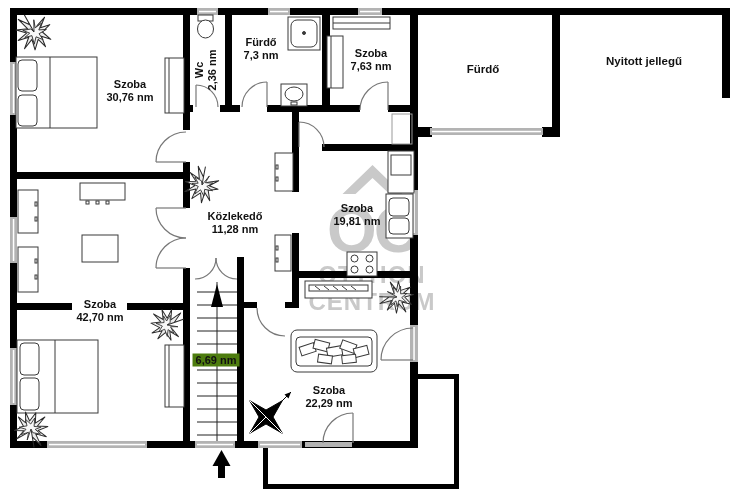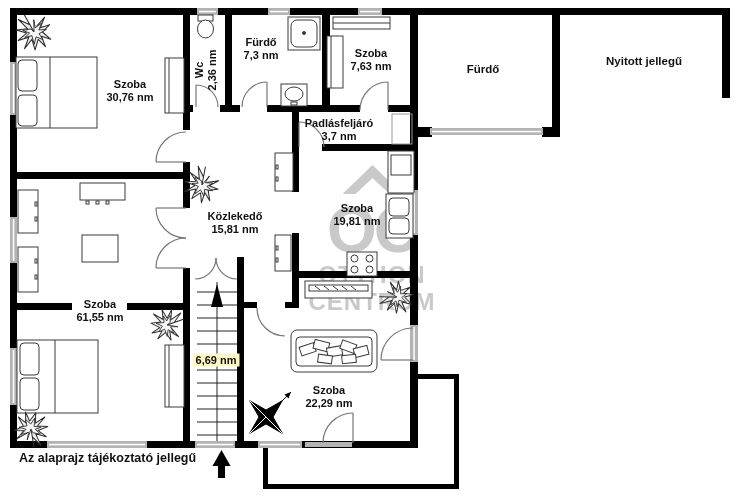--- a/index.html
+++ b/index.html
@@ -5,21 +5,21 @@
   html,body{margin:0;padding:0;background:#fff;}
   #stage{position:relative;width:738px;height:500px;background:#fff;overflow:hidden;
          font-family:"Liberation Sans",sans-serif;}
   #plan-svg{position:absolute;left:0;top:0;z-index:2;}
   .labels{position:absolute;left:0;top:0;width:738px;height:500px;z-index:3;pointer-events:none;}
   .lbl{position:absolute;transform:translate(-50%,-50%);text-align:center;font-weight:bold;
        font-size:11px;line-height:13px;color:#111;white-space:nowrap;}
   .lbl span{display:block;}
   .lbl.rot{transform:translate(-50%,-50%) rotate(-90deg);}
   .lbl.bigger{font-size:11.5px;}
-  .lbl.whitebg{background:#fef9c3;padding:0 3px;}
+  .lbl.whitebg{background:#4d7c0f;padding:0 3px;}
   .disclaimer{position:absolute;left:19px;top:451px;font-weight:bold;font-size:12.5px;color:#111;}
   .watermark{position:absolute;left:372px;top:163px;transform:translateX(-50%);z-index:1;
              text-align:center;color:#c9c9c9;}
   .wm-oc{font-size:64px;font-weight:bold;letter-spacing:-3px;line-height:0.98;}
   .wm-line{font-size:24px;font-weight:bold;letter-spacing:1px;line-height:1.12;}
 </style>
 </head>
 <body>
 
 <div id="stage">
@@ -310,38 +310,33 @@
     <div class="lbl" style="left:371px;top:60px">
       <span>Szoba</span>
         <span>7,63 nm</span>
     </div>
     <div class="lbl bigger" style="left:483px;top:69px">
       <span>Fürdő</span>
     </div>
     <div class="lbl bigger" style="left:644px;top:61px">
       <span>Nyitott jellegű</span>
     </div>
-    <div class="lbl" style="left:339px;top:130px">
-      <span>Padlásfeljáró</span>
-        <span>3,7 nm</span>
-    </div>
     <div class="lbl" style="left:235px;top:223px">
       <span>Közlekedő</span>
-        <span>15,81 nm</span>
+        <span>11,28 nm</span>
     </div>
     <div class="lbl" style="left:357px;top:215px">
       <span>Szoba</span>
         <span>19,81 nm</span>
     </div>
     <div class="lbl" style="left:100px;top:311px">
       <span>Szoba</span>
-        <span>61,55 nm</span>
+        <span>42,70 nm</span>
     </div>
     <div class="lbl whitebg" style="left:216px;top:360px">
       <span>6,69 nm</span>
     </div>
     <div class="lbl" style="left:329px;top:397px">
       <span>Szoba</span>
         <span>22,29 nm</span>
     </div>
-    <div class="disclaimer">Az alaprajz tájékoztató jellegű</div>
   </div>
 </div>
 
 </body></html>

